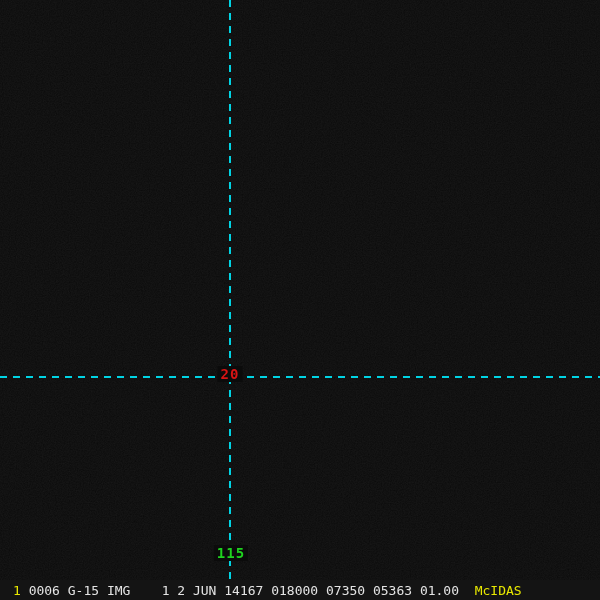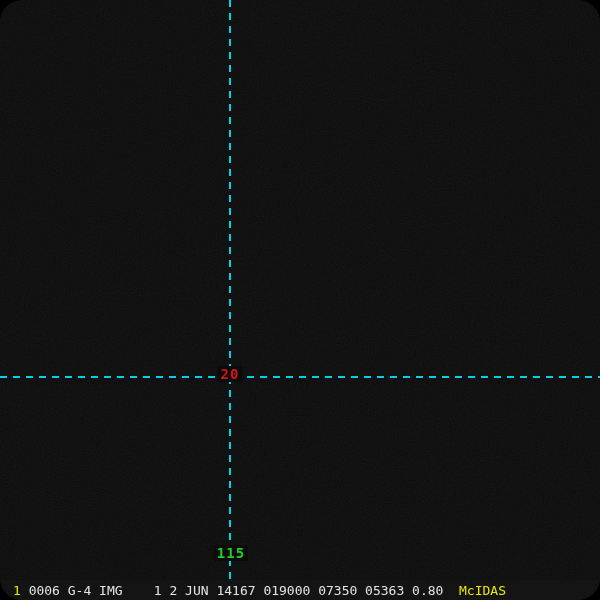--- a/index.html
+++ b/index.html
@@ -7,21 +7,20 @@
     padding: 0;
     background: #000;
   }
   #screen {
     position: relative;
     width: 600px;
     height: 600px;
     overflow: hidden;
     background: var(--bg, #0b0b0b);
     font-family: "DejaVu Sans Mono", "Liberation Mono", monospace;
-    border-radius: 22px;
   }
   
   #noise {
     position: absolute;
     left: 0; top: 0;
     width: 600px; height: 600px;
     z-index: 1;
     opacity: 0.9;
     display: block;
   }
@@ -121,24 +120,24 @@
 
   <div class="line-horizontal"></div>
   <div class="line-vertical"></div>
 
   <div class="coord-label lat">20</div>
   <div class="coord-label lon">115</div>
 
   <div class="status-bar">
     <span class="hl">1</span>
     <span>0006</span>
-    <span>G-4</span>
+    <span>G-15</span>
     <span>IMG</span>
     <span class="gap3">1</span>
     <span>2 JUN 14167</span>
-    <span>019000</span>
+    <span>018000</span>
     <span>07350</span>
     <span>05363</span>
-    <span>0.80</span>
+    <span>01.00</span>
     <span class="hl gap1">McIDAS</span>
   </div>
 
 </div>
 
 </body></html>

